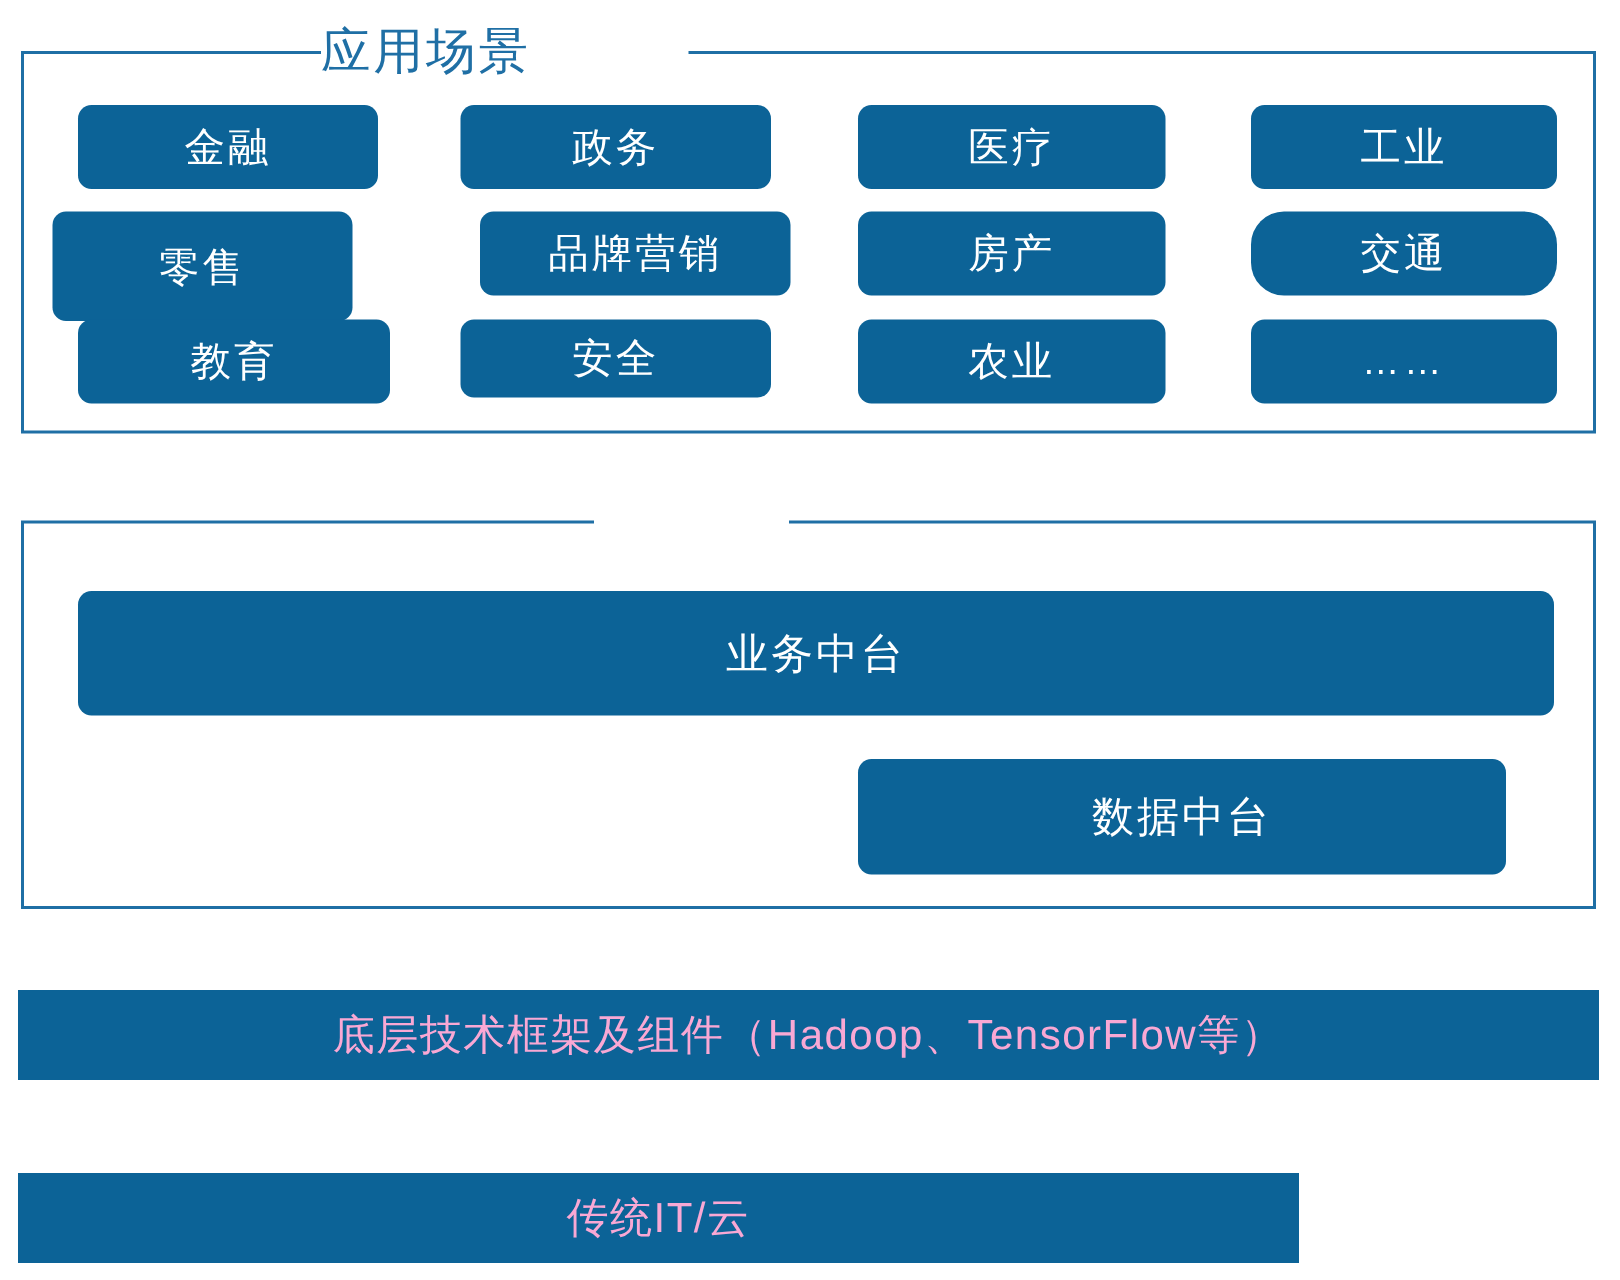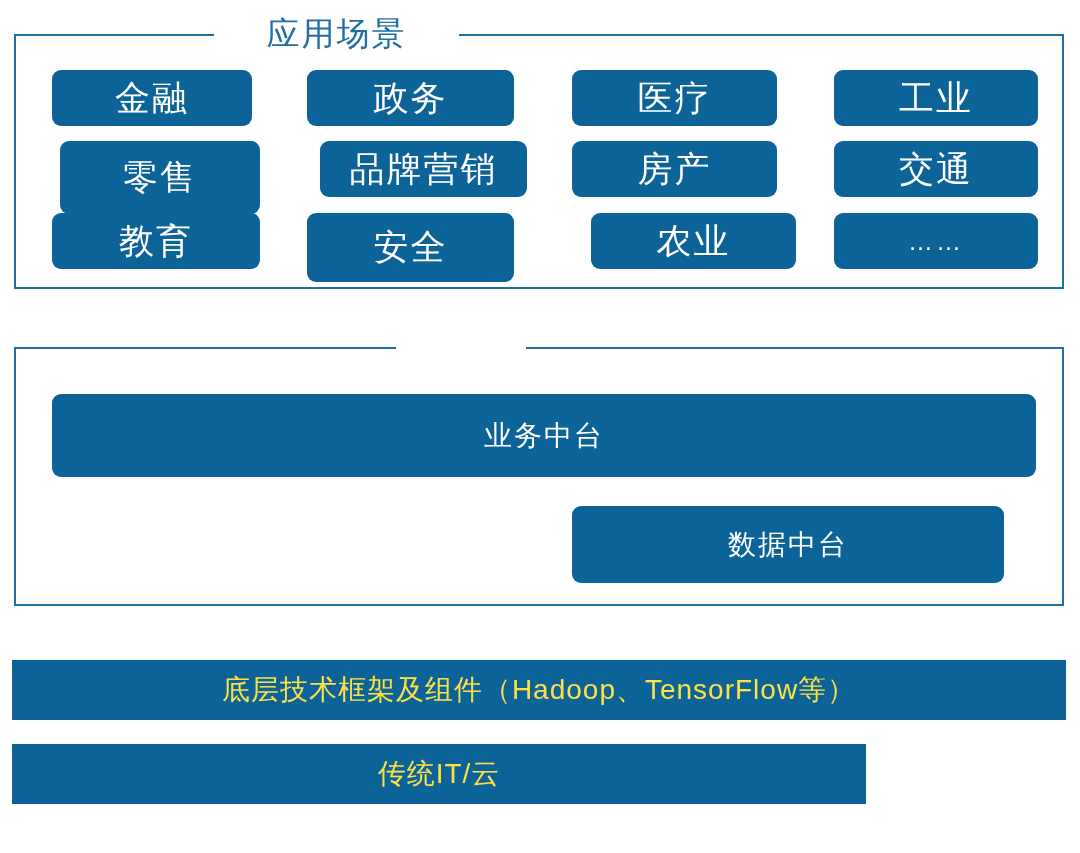--- a/index.html
+++ b/index.html
@@ -32,50 +32,50 @@
   }
   .frame-title {
     position: absolute;
     top: -28px;
     z-index: 3;
     color: #1f6fa5;
     font-size: 33px;
     line-height: 52px;
     letter-spacing: 2px;
     white-space: nowrap;
-    text-align: center;
+    text-align: left;
     font-weight: 400;
   }
 
   
   .pill {
     position: absolute;
     box-sizing: border-box;
     background: #0c6397;
     border-radius: 9px;
     color: #ffffff;
     display: flex;
     align-items: center;
     justify-content: center;
-    font-size: 35px;
+    font-size: 27px;
     letter-spacing: 2px;
     white-space: nowrap;
   }
   .pill.ellipsis {
     letter-spacing: 3px;
     font-size: 25px;
   }
 
   
   .bar {
     position: absolute;
     box-sizing: border-box;
     background: #0c6397;
     border-radius: 0;
-    color: #fde047;
+    color: #f9a8d4;
     display: flex;
     align-items: center;
     justify-content: center;
     font-size: 28px;
     letter-spacing: 1px;
     white-space: nowrap;
   }
 
   
   #scenario-frame { left: 14px; top: 34px; width: 1050px; height: 255px; }
@@ -89,40 +89,40 @@
 </style>
 </head>
 <body>
 
 <div class="section-frame" id="scenario-frame">
 
   <div class="frame-title-gap"></div>
   <div class="frame-title">应用场景</div>
 
   <div class="pill" style="left:36px;  top:34px;  width:200px; height:56px;">金融</div>
-  <div class="pill" style="left:44px;  top:105px; width:200px; height:73px;">零售</div>
+  <div class="pill" style="left:19px;  top:105px; width:200px; height:73px;">零售</div>
   <div class="pill" style="left:36px;  top:177px; width:208px; height:56px;">教育</div>
 
   <div class="pill" style="left:291px; top:34px;  width:207px; height:56px;">政务</div>
   <div class="pill" style="left:291px; top:105px; width:207px; height:56px;margin-left:13px;">品牌营销</div>
-  <div class="pill" style="left:291px; top:177px; width:207px; height:69px;">安全</div>
+  <div class="pill" style="left:291px; top:177px; width:207px; height:52px;">安全</div>
 
   <div class="pill" style="left:556px; top:34px;  width:205px; height:56px;">医疗</div>
   <div class="pill" style="left:556px; top:105px; width:205px; height:56px;">房产</div>
-  <div class="pill" style="left:556px; top:177px; width:205px; height:56px;margin-left:19px;">农业</div>
+  <div class="pill" style="left:556px; top:177px; width:205px; height:56px;">农业</div>
 
   <div class="pill" style="left:818px; top:34px;  width:204px; height:56px;">工业</div>
-  <div class="pill" style="left:818px; top:105px; width:204px; height:56px;">交通</div>
+  <div class="pill" style="left:818px; top:105px; width:204px; height:56px;border-radius:22px;">交通</div>
   <div class="pill ellipsis" style="left:818px; top:177px; width:204px; height:56px;">……</div>
 </div>
 
 <div class="section-frame" id="midplatform-frame">
 
   <div class="frame-title-gap"></div>
 
   <div class="pill" style="left:36px; top:45px; width:984px; height:83px; font-size:28px;">业务中台</div>
 
   <div class="pill" style="left:556px; top:157px; width:432px; height:77px; font-size:28px;">数据中台</div>
 </div>
 
 <div class="bar" style="left:12px; top:660px; width:1054px; height:60px;">底层技术框架及组件（Hadoop、TensorFlow等）</div>
 
-<div class="bar" style="left:12px; top:744px; width:854px; height:60px;">传统IT/云</div>
+<div class="bar" style="left:12px; top:782px; width:854px; height:60px;">传统IT/云</div>
 
 </body></html>

